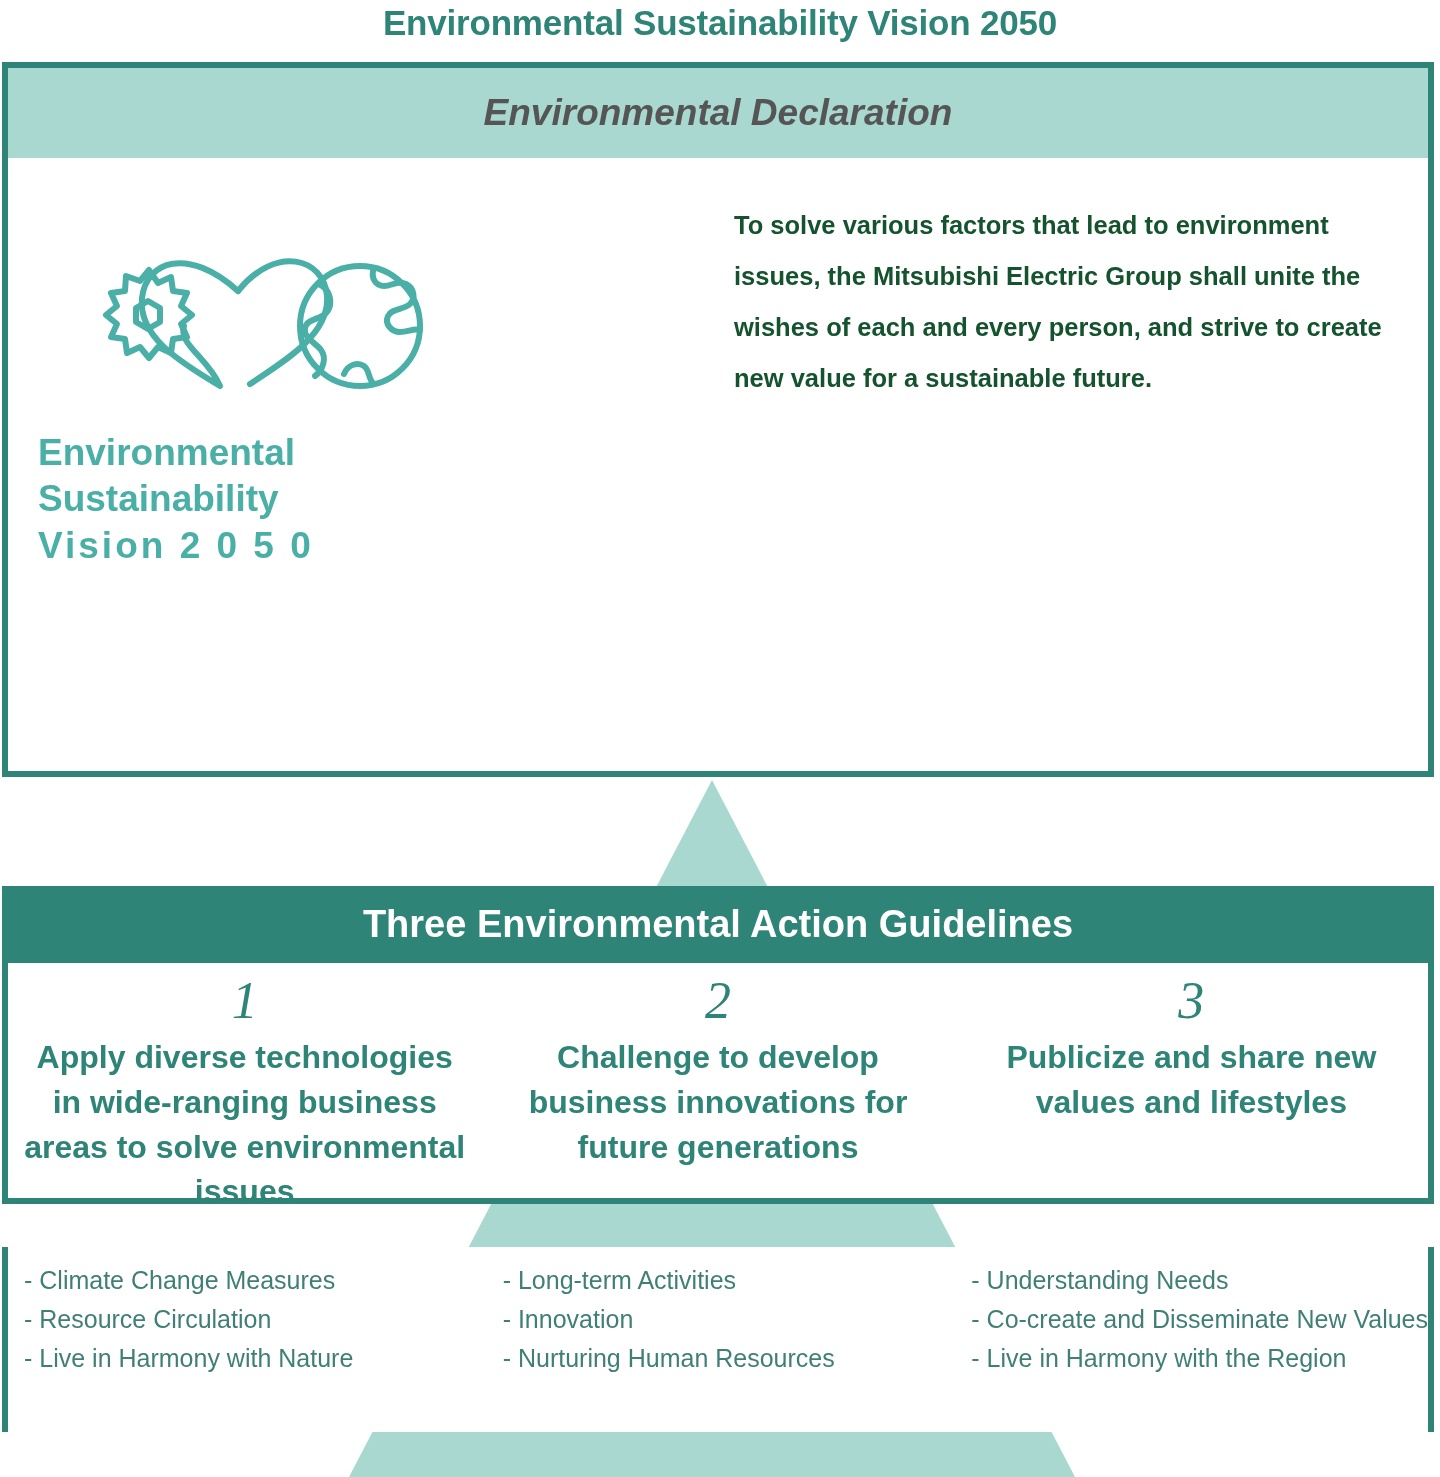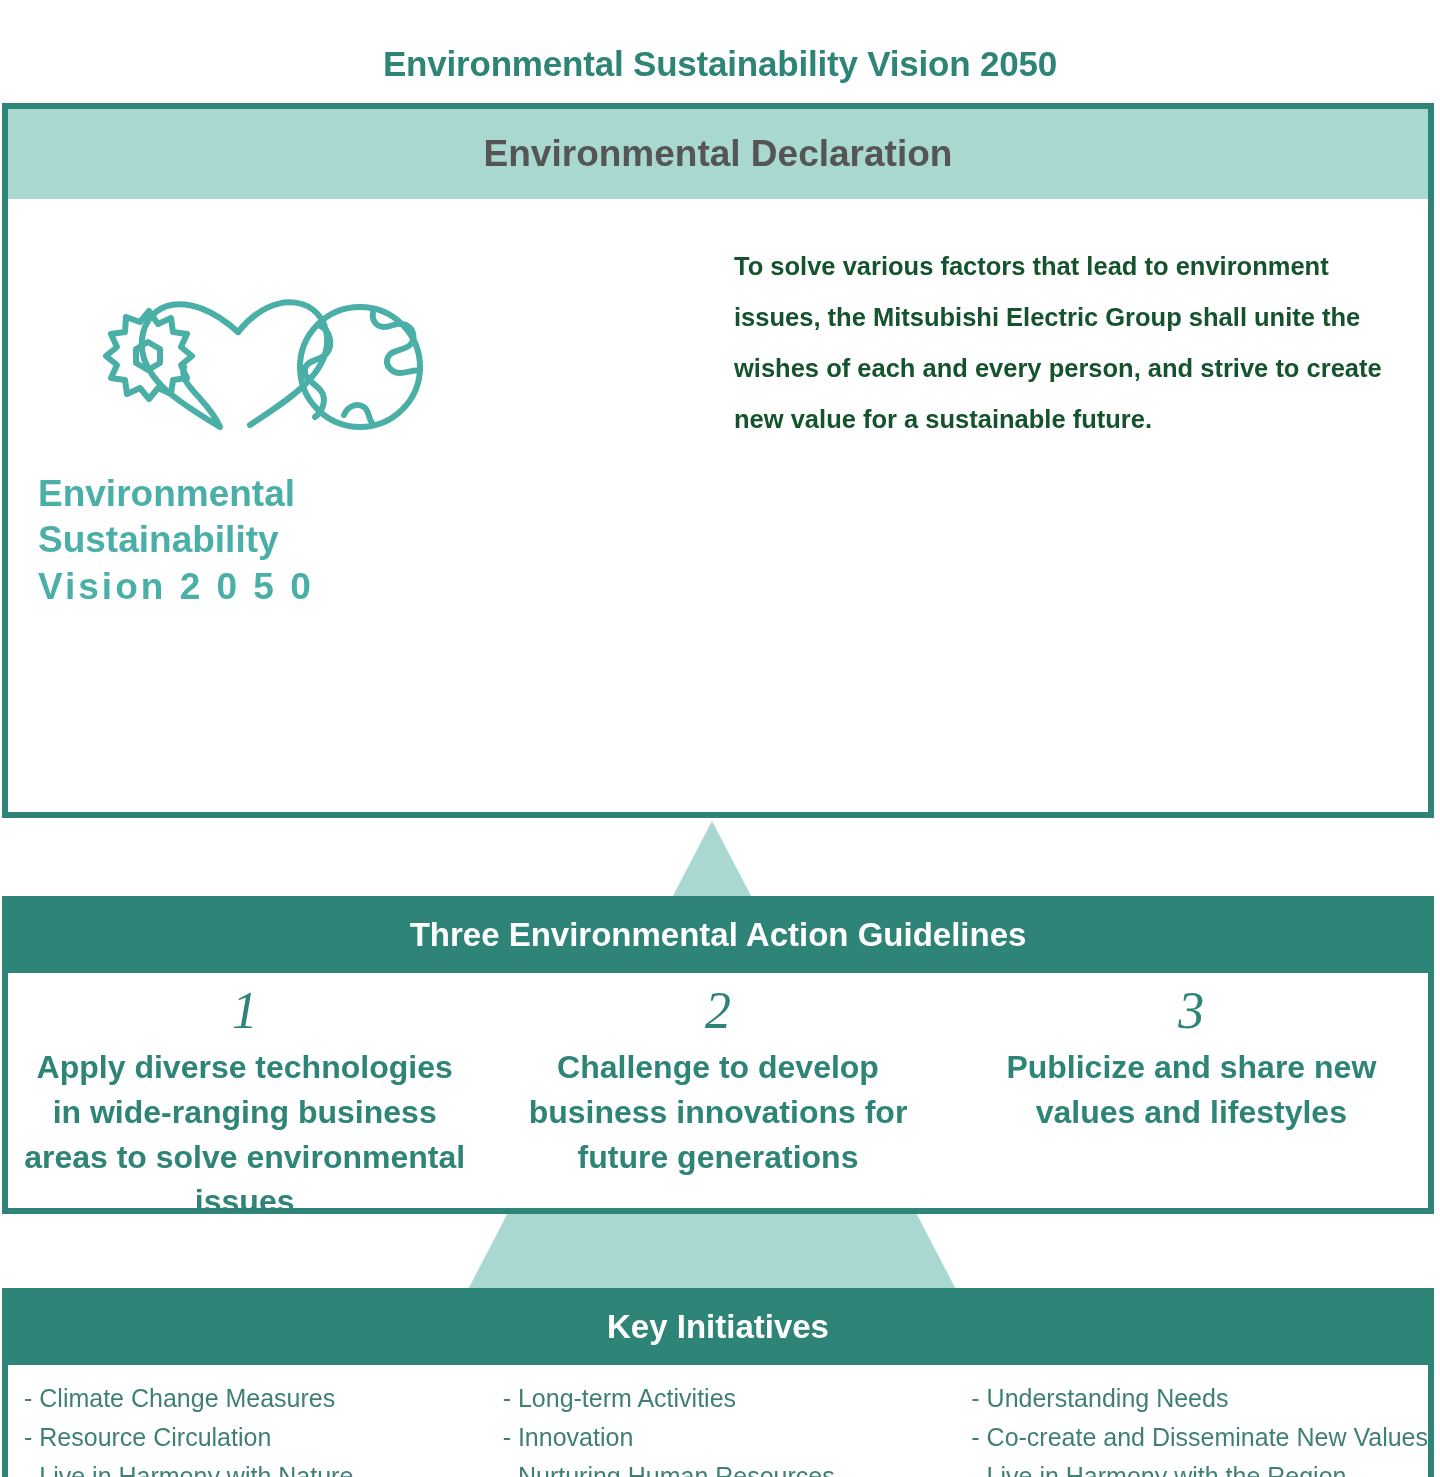--- a/index.html
+++ b/index.html
@@ -23,21 +23,20 @@
 
   
   .page-title {
     text-align: center;
     font-size: 35px;
     font-weight: bold;
     color: #2e8476;
     line-height: 1.1;
     padding-top: 4px;
     letter-spacing: -0.2px;
-    margin-top: 41px;
   }
 
   
   .pyramid {
     position: absolute;
     left: 0;
     top: 780px;
     width: 1440px;
     height: 697px;
     z-index: 0;
@@ -58,20 +57,21 @@
   }
   .declaration-header {
     background: #a8d8d0;
     height: 90px;
     display: flex;
     align-items: center;
     justify-content: center;
     font-size: 37px;
     font-weight: bold;
     color: #555555;
+    font-style: italic;
   }
   .declaration-lead {
     text-align: center;
     font-size: 30px;
     font-weight: bold;
     color: #555555;
     line-height: 1.35;
     margin-top: 26px;
     padding: 0 130px;
   }
@@ -117,26 +117,27 @@
     position: absolute;
     left: 2px;
     top: 855px;
     width: 1432px;
     height: 318px;
     z-index: 2;
   }
   .band-header {
     background: #2e8476;
     color: #ffffff;
-    font-size: 33px;
+    font-size: 38px;
     font-weight: bold;
     height: 77px;
     display: flex;
     align-items: center;
     justify-content: center;
+    margin-top: 31px;
   }
   .guideline-cols {
     display: flex;
     background: #ffffff;
     border-left: 6px solid #2e8476;
     border-right: 6px solid #2e8476;
     border-bottom: 6px solid #2e8476;
     box-sizing: border-box;
     height: 241px;
   }
@@ -259,21 +260,20 @@
         <div class="guideline-text">Challenge to develop business innovations for future generations</div>
       </div>
       <div class="guideline-col">
         <div class="guideline-num">3</div>
         <div class="guideline-text">Publicize and share new values and lifestyles</div>
       </div>
     </div>
   </div>
 
   <div class="initiatives">
-    <div class="init-header">Key Initiatives</div>
     <div class="init-cols">
       <div class="init-col col1">
         <div class="init-item">- Climate Change Measures</div>
         <div class="init-item">- Resource Circulation</div>
         <div class="init-item">- Live in Harmony with Nature</div>
       </div>
       <div class="init-col col2">
         <div class="init-item">- Long-term Activities</div>
         <div class="init-item">- Innovation</div>
         <div class="init-item">- Nurturing Human Resources</div>

